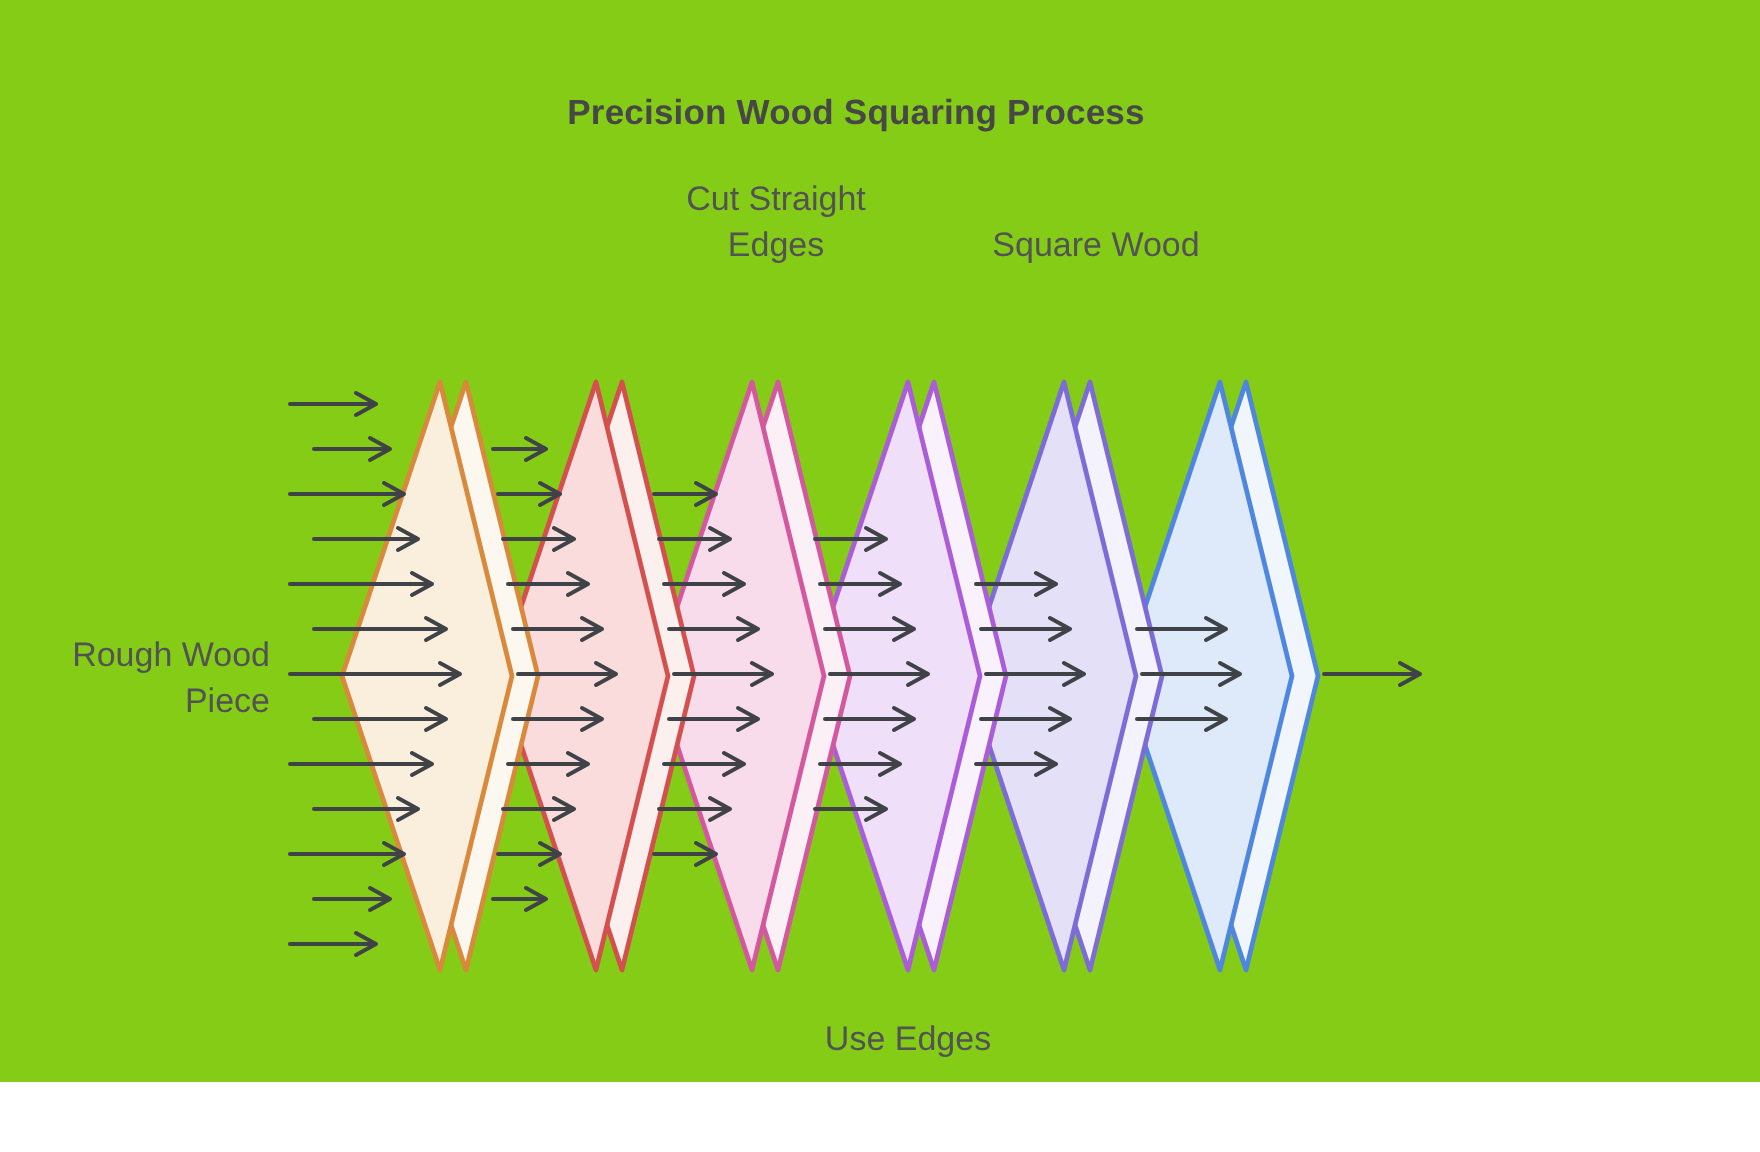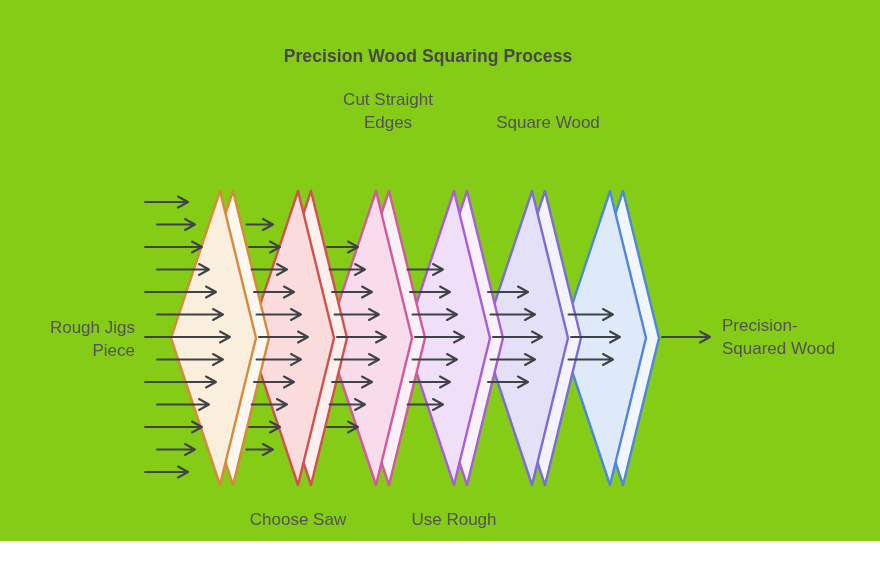--- a/index.html
+++ b/index.html
@@ -96,24 +96,21 @@
       <path d="M490.5 359.5 H535 M525 354 L535 359.5 L525 365" fill="none" stroke="#3F4347" stroke-width="2" stroke-linecap="round" stroke-linejoin="round"></path>
       <path d="M488 382 H528 M518 376.5 L528 382 L518 387.5" fill="none" stroke="#3F4347" stroke-width="2" stroke-linecap="round" stroke-linejoin="round"></path>
       <path d="M568.5 314.5 H613 M603 309 L613 314.5 L603 320" fill="none" stroke="#3F4347" stroke-width="2" stroke-linecap="round" stroke-linejoin="round"></path>
       <path d="M571 337 H620 M610 331.5 L620 337 L610 342.5" fill="none" stroke="#3F4347" stroke-width="2" stroke-linecap="round" stroke-linejoin="round"></path>
       <path d="M568.5 359.5 H613 M603 354 L613 359.5 L603 365" fill="none" stroke="#3F4347" stroke-width="2" stroke-linecap="round" stroke-linejoin="round"></path>
       <path d="M662 337 H710 M700 331.5 L710 337 L700 342.5" fill="none" stroke="#3F4347" stroke-width="2" stroke-linecap="round" stroke-linejoin="round"></path>
     </svg>
 
   <div class="title">Precision Wood Squaring Process</div>
 
-  <div class="label input-label">Rough Jigs
+  <div class="label input-label">Rough Wood
 Piece</div>
-  <div class="label output-label">Precision-
-Squared Wood</div>
 
-  <div class="label stage-label bottom" style="left: 298px;">Choose Saw</div>
   <div class="label stage-label top" style="left: 388px;">Cut Straight
 Edges</div>
-  <div class="label stage-label bottom" style="left: 454px;">Use Rough</div>
+  <div class="label stage-label bottom" style="left: 454px;">Use Edges</div>
   <div class="label stage-label top" style="left: 532px; margin-left: 16px;">Square Wood</div>
 
 </div>
 
 </body></html>

